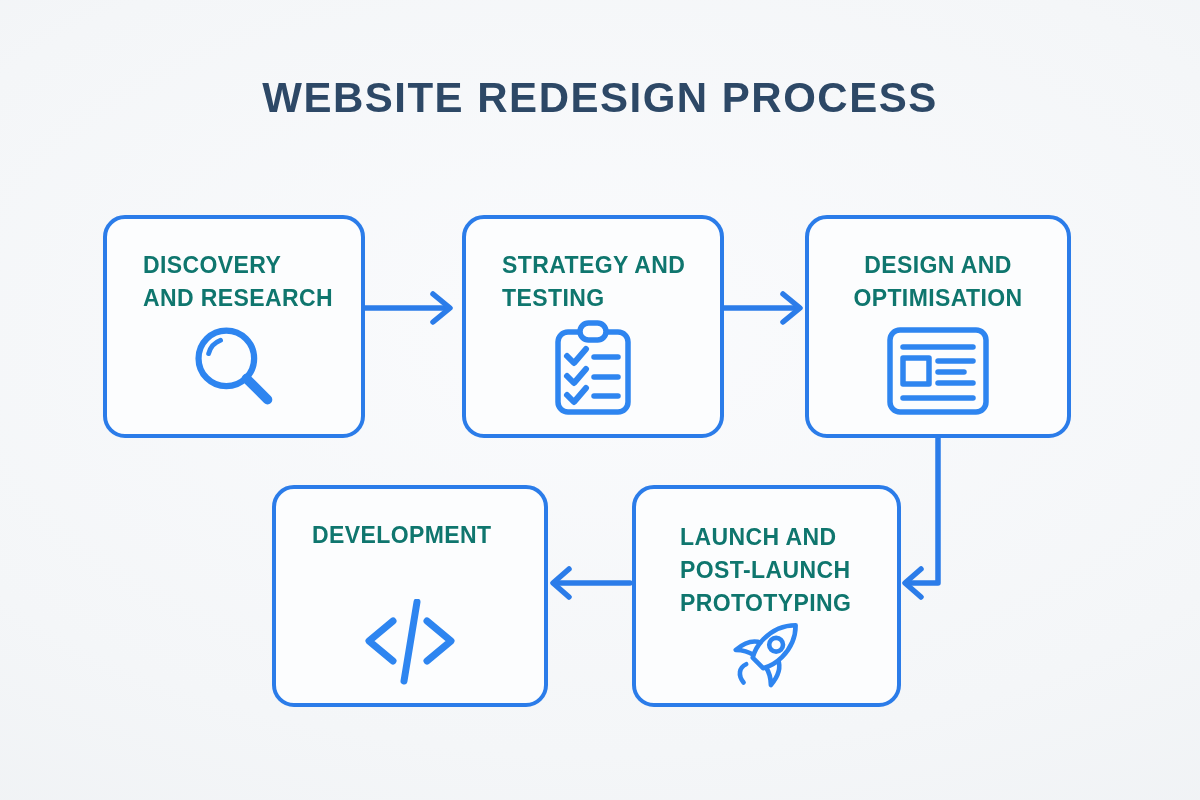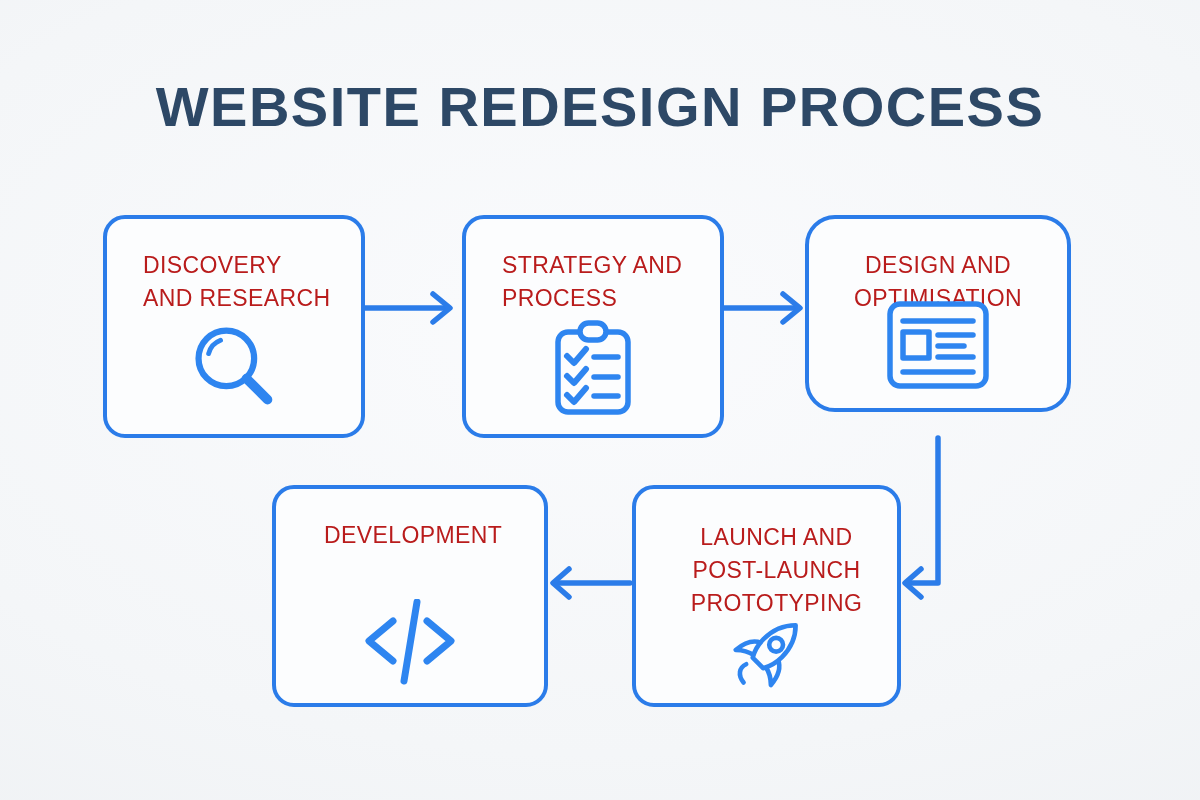--- a/index.html
+++ b/index.html
@@ -4,33 +4,33 @@
 <style>
   html,body{margin:0;padding:0;background:#e9ebee;}
   .canvas{
     position:relative;width:1200px;height:800px;overflow:hidden;
     background:radial-gradient(115% 95% at 50% 42%, #fafbfd 0%, #f4f6f8 55%, #ecoff2 100%);
     background:radial-gradient(115% 95% at 50% 42%, #fafbfd 0%, #f4f6f8 55%, #eceff2 100%);
     font-family:"Liberation Sans", sans-serif;
   }
   .title{
     position:absolute;top:74px;left:0;width:100%;margin:0;
-    text-align:center;font-size:56px;font-weight:bold;letter-spacing:1.5px;
+    text-align:center;font-size:42px;font-weight:bold;letter-spacing:1.5px;
     color:#2d4866;
   }
   .step-box{
     position:absolute;box-sizing:border-box;
     background:#fcfdfe;border:4px solid #2b7ce9;border-radius:22px;
   }
   .step-label{
-    font-weight:normal;font-size:23px;line-height:33px;letter-spacing:0.4px;
-    color:#b91c1c;padding:30px 24px 0 36px;
+    font-weight:bold;font-size:23px;line-height:33px;letter-spacing:0.4px;
+    color:#0f766e;padding:30px 24px 0 36px;
   }
   .step-box.centered .step-label{text-align:center;padding-left:12px;padding-right:12px;}
-  .step-box.pad-lg .step-label{padding-left:44px;padding-top:32px;text-align:center;}
+  .step-box.pad-lg .step-label{padding-left:44px;padding-top:32px;}
   .step-icon{position:absolute;left:50%;transform:translateX(-50%);line-height:0;}
   .connectors{position:absolute;left:0;top:0;pointer-events:none;}
   svg{display:block;}
 </style>
 </head>
 <body>
 
 <div class="canvas">
 
   <h1 class="title">WEBSITE REDESIGN PROCESS</h1>
@@ -64,37 +64,37 @@
         <circle cx="40" cy="38" r="29" stroke-width="6.5"></circle>
         <path d="M21.5 33 A 20 20 0 0 1 34 19" stroke-width="5"></path>
         <path d="M61 59 L83 81" stroke-width="10"></path>
       </svg>
     </div>
   </div>
 
   <div class="step-box" style="left:462px;top:215px;width:262px;height:223px;">
     <div class="step-label">
       <div>STRATEGY AND</div>
-      <div>PROCESS</div>
+      <div>TESTING</div>
     </div>
     <div class="step-icon" style="bottom:17px;">
       <svg width="78" height="98" viewBox="0 0 78 98" fill="none" stroke="#2e85f0" stroke-width="5.5" stroke-linecap="round" stroke-linejoin="round">
         <rect x="4" y="13" width="70" height="80" rx="10" fill="#fcfdfe"></rect>
         <rect x="26" y="4" width="26" height="17" rx="8.5" fill="#fcfdfe"></rect>
         <path d="M13 37 L20 44 L32 30" stroke-width="6"></path>
         <path d="M40 38 H64"></path>
         <path d="M13 57 L20 64 L32 50" stroke-width="6"></path>
         <path d="M40 58 H64"></path>
         <path d="M13 76 L20 83 L32 69" stroke-width="6"></path>
         <path d="M40 77 H64"></path>
       </svg>
     </div>
   </div>
 
-  <div class="step-box centered" style="left:805px;top:215px;width:266px;height:197px;border-radius:30px;">
+  <div class="step-box centered" style="left:805px;top:215px;width:266px;height:223px;">
     <div class="step-label">
       <div>DESIGN AND</div>
       <div>OPTIMISATION</div>
     </div>
     <div class="step-icon" style="bottom:18px;">
       <svg width="104" height="90" viewBox="0 0 104 90" fill="none" stroke="#2e85f0" stroke-width="5.5" stroke-linecap="round" stroke-linejoin="round">
         <rect x="4" y="4" width="96" height="82" rx="10" fill="#fcfdfe"></rect>
         <path d="M17 21 H87"></path>
         <rect x="17" y="32" width="26" height="26"></rect>
         <path d="M52 35 H87"></path>
@@ -117,21 +117,21 @@
           <path d="M42 76 C39 84 44 91 54 92"></path>
           <path d="M37 48 C28 52 24 61 23 73 C29 67 36 64 41 63 Z" fill="#fcfdfe"></path>
           <path d="M63 48 C72 52 76 61 77 73 C71 67 64 64 59 63 Z" fill="#fcfdfe"></path>
           <path d="M50 8 C59 17 64 30 64 43 C64 53 61 61 58 66 L42 66 C39 61 36 53 36 43 C36 30 41 17 50 8 Z" fill="#fcfdfe"></path>
           <circle cx="50" cy="38" r="7.5" fill="#fcfdfe"></circle>
         </g>
       </svg>
     </div>
   </div>
 
-  <div class="step-box" style="left:272px;top:485px;width:276px;height:222px;padding-left:12px;">
+  <div class="step-box" style="left:272px;top:485px;width:276px;height:222px;">
     <div class="step-label">
       <div>DEVELOPMENT</div>
     </div>
     <div class="step-icon" style="bottom:18px;">
       <svg width="100" height="86" viewBox="0 0 100 86" fill="none" stroke="#2e85f0" stroke-width="7" stroke-linecap="round" stroke-linejoin="round">
         <path d="M33 22 L9 42 L33 62"></path>
         <path d="M57 3 L44 82"></path>
         <path d="M67 22 L91 42 L67 62"></path>
       </svg>
     </div>

